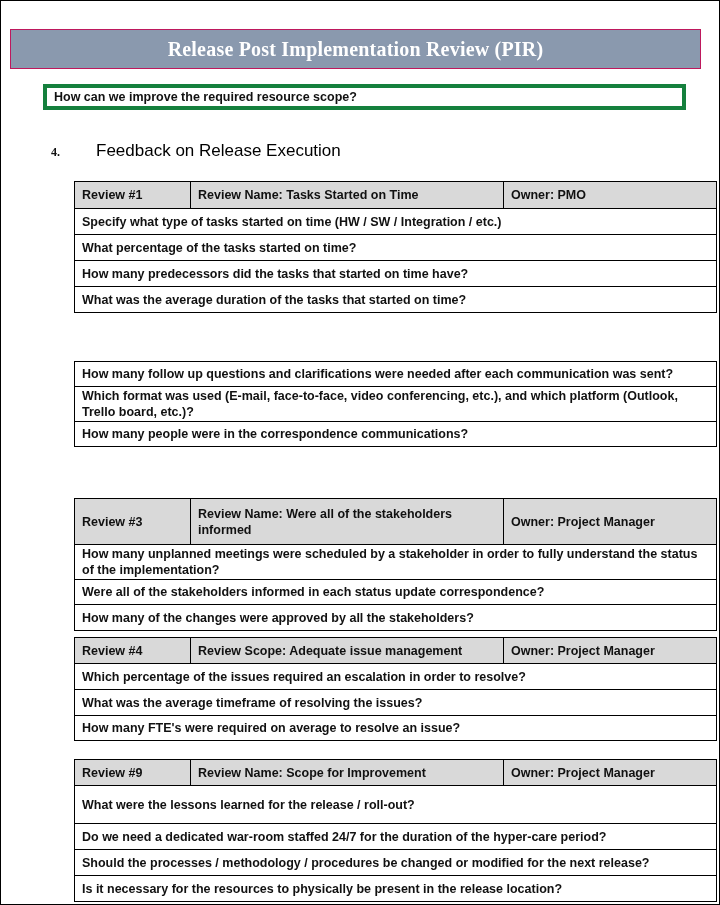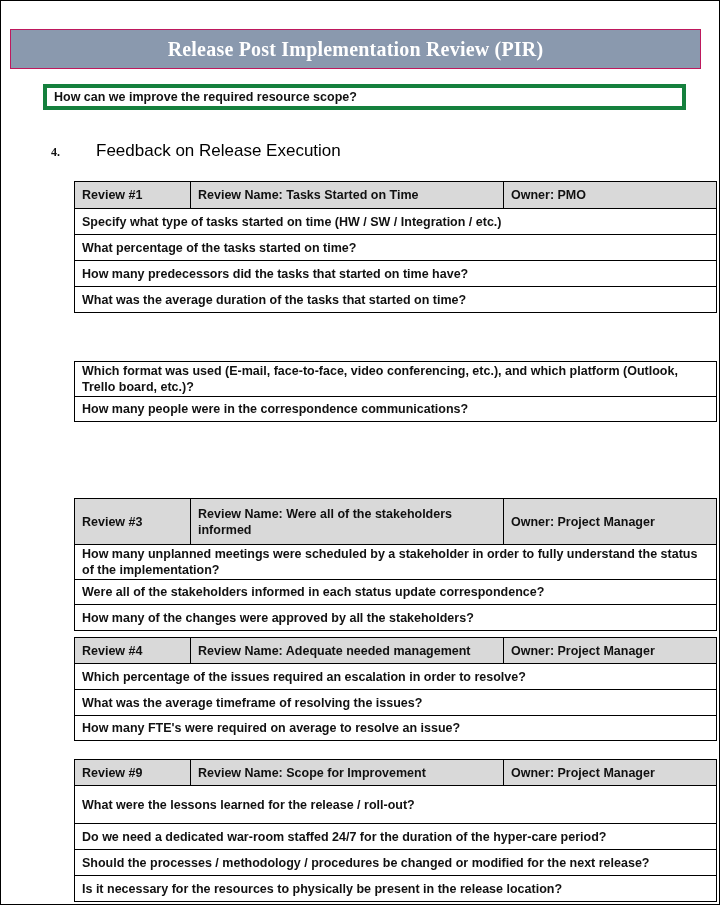--- a/index.html
+++ b/index.html
@@ -81,20 +81,23 @@
         <td colspan="3">How many predecessors did the tasks that started on time have?</td>
       </tr>
   <tr style="height:26px;">
         <td colspan="3">What was the average duration of the tasks that started on time?</td>
       </tr>
 </tbody>
   </table>
 
 <table class="review" style="top:361px;">
   <tbody>
+  <tr style="height:25px;">
+        <td colspan="3">How many follow up questions and clarifications were needed after each communication was sent?</td>
+      </tr>
   <tr style="height:35px;">
         <td colspan="3">Which format was used (E-mail, face-to-face, video conferencing, etc.), and which platform (Outlook, Trello board, etc.)?</td>
       </tr>
   <tr style="height:25px;">
         <td colspan="3">How many people were in the correspondence communications?</td>
       </tr>
 </tbody>
   </table>
 
 <table class="review" style="top:498px;">
@@ -113,21 +116,21 @@
   <tr style="height:26px;">
         <td colspan="3">How many of the changes were approved by all the stakeholders?</td>
       </tr>
 </tbody>
   </table>
 
 <table class="review" style="top:637px;">
   <tbody>
       <tr class="head" style="height:26px;">
     <td class="c1">Review #4</td>
-    <td class="c2">Review Name: Adequate needed management</td>
+    <td class="c2">Review Scope: Adequate issue management</td>
     <td>Owner: Project Manager</td>
   </tr>
   <tr style="height:26px;">
         <td colspan="3">Which percentage of the issues required an escalation in order to resolve?</td>
       </tr>
   <tr style="height:26px;">
         <td colspan="3">What was the average timeframe of resolving the issues?</td>
       </tr>
   <tr style="height:25px;">
         <td colspan="3">How many FTE's were required on average to resolve an issue?</td>

